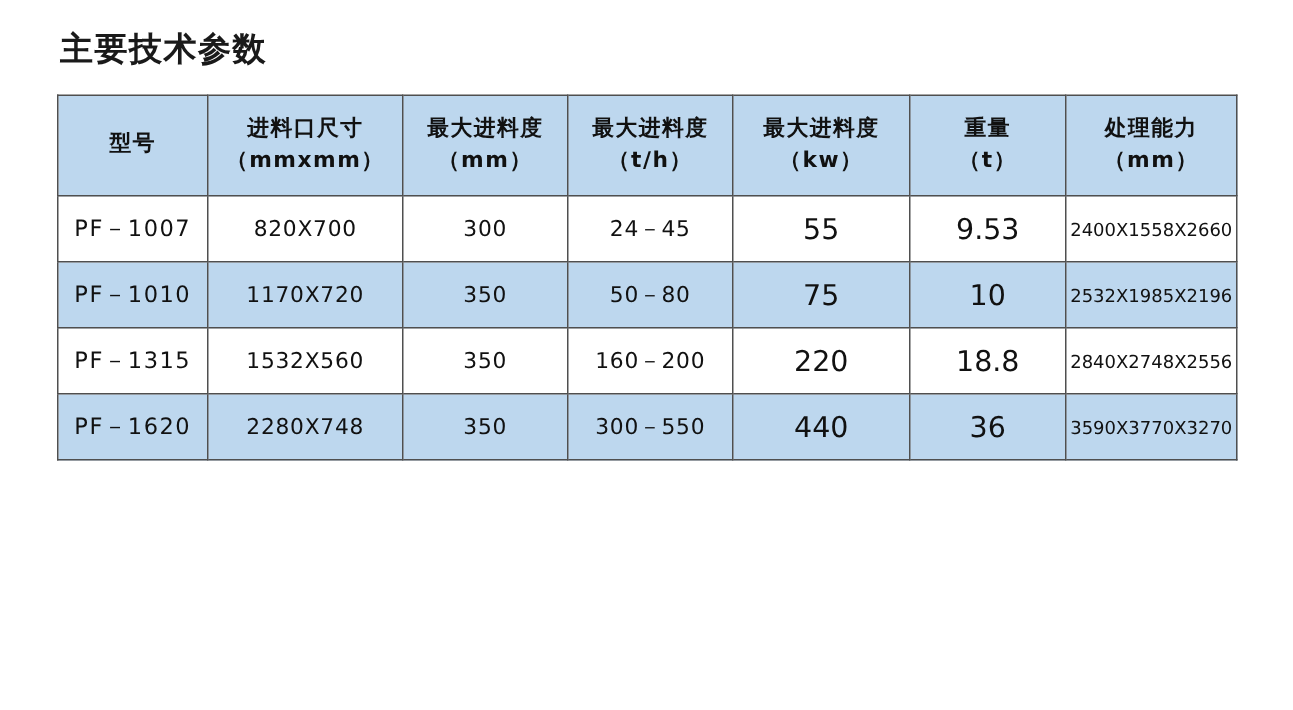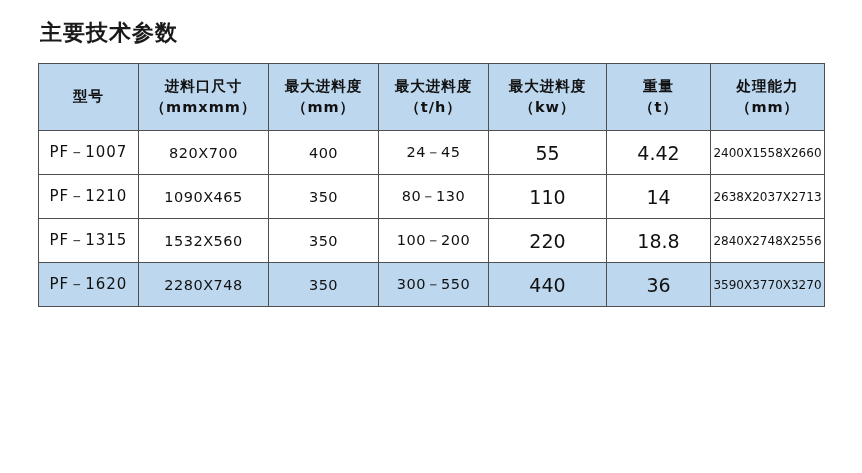--- a/index.html
+++ b/index.html
@@ -144,40 +144,40 @@
           <th>
             <span class="l1">处理能力</span>
             <span class="l2">（mm）</span>
           </th>
         </tr>
       </thead>
       <tbody>
         <tr class="odd">
           <td class="c-model">PF－1007</td>
           <td class="c-feed">820X700</td>
-          <td class="c-size">400</td>
+          <td class="c-size">300</td>
           <td class="c-cap">24－45</td>
           <td class="c-power">55</td>
-          <td class="c-weight">4.42</td>
+          <td class="c-weight">9.53</td>
           <td class="c-dim">2400X1558X2660</td>
         </tr>
-        <tr class="odd">
-          <td class="c-model">PF－1210</td>
-          <td class="c-feed">1090X465</td>
+        <tr class="even">
+          <td class="c-model">PF－1010</td>
+          <td class="c-feed">1170X720</td>
           <td class="c-size">350</td>
-          <td class="c-cap">80－130</td>
-          <td class="c-power">110</td>
-          <td class="c-weight">14</td>
-          <td class="c-dim">2638X2037X2713</td>
+          <td class="c-cap">50－80</td>
+          <td class="c-power">75</td>
+          <td class="c-weight">10</td>
+          <td class="c-dim">2532X1985X2196</td>
         </tr>
         <tr class="odd">
           <td class="c-model">PF－1315</td>
           <td class="c-feed">1532X560</td>
           <td class="c-size">350</td>
-          <td class="c-cap">100－200</td>
+          <td class="c-cap">160－200</td>
           <td class="c-power">220</td>
           <td class="c-weight">18.8</td>
           <td class="c-dim">2840X2748X2556</td>
         </tr>
         <tr class="even">
           <td class="c-model">PF－1620</td>
           <td class="c-feed">2280X748</td>
           <td class="c-size">350</td>
           <td class="c-cap">300－550</td>
           <td class="c-power">440</td>

